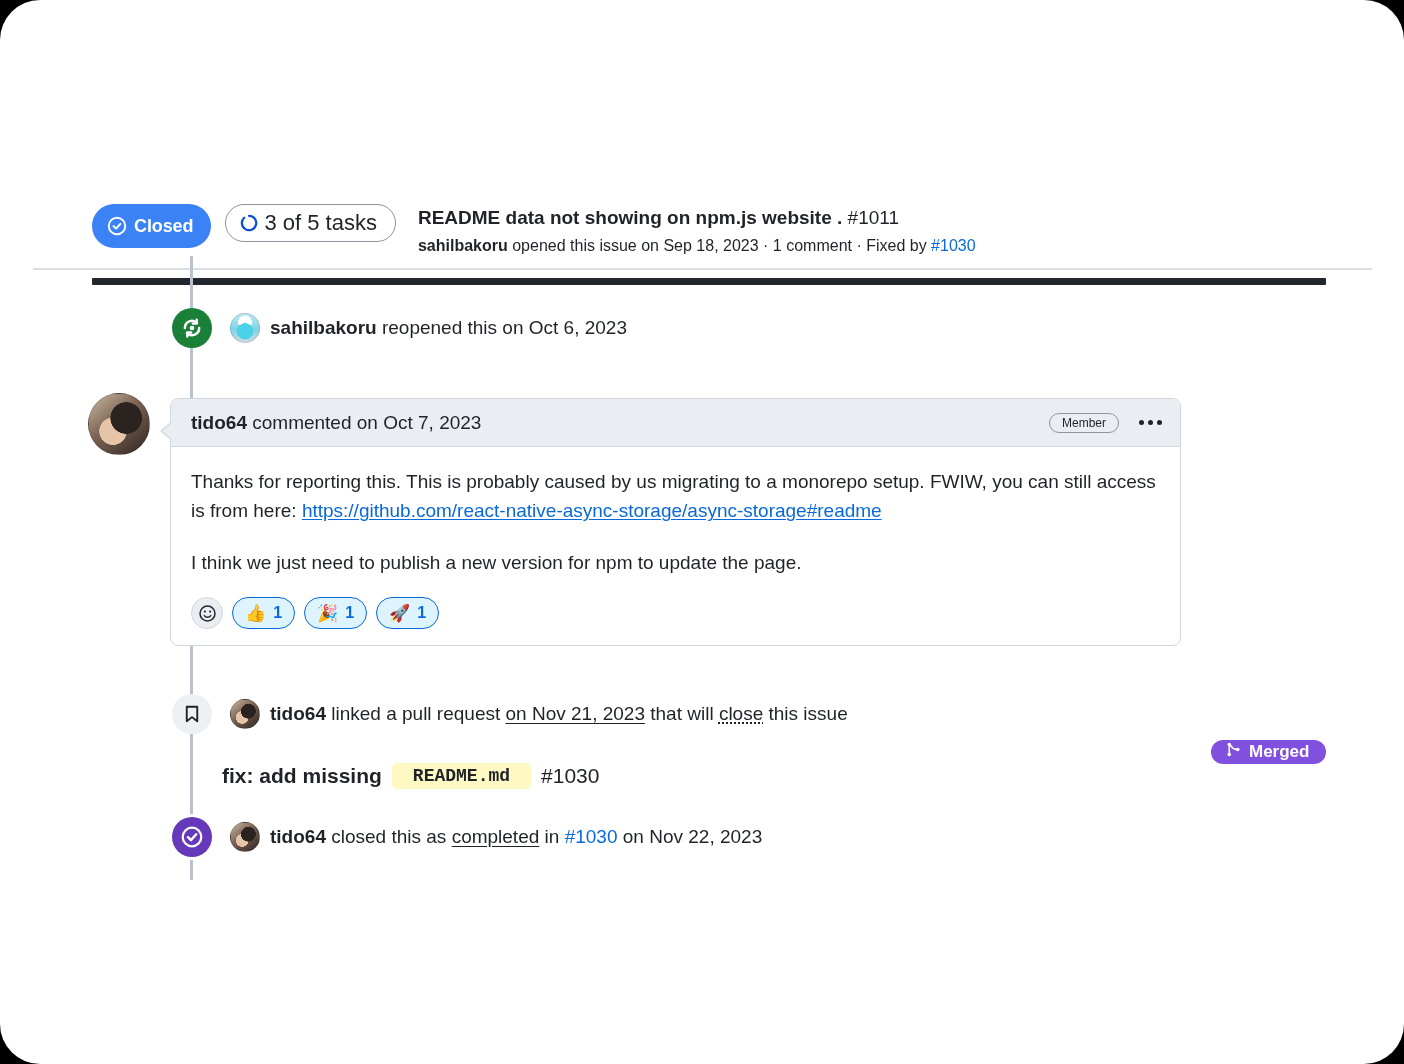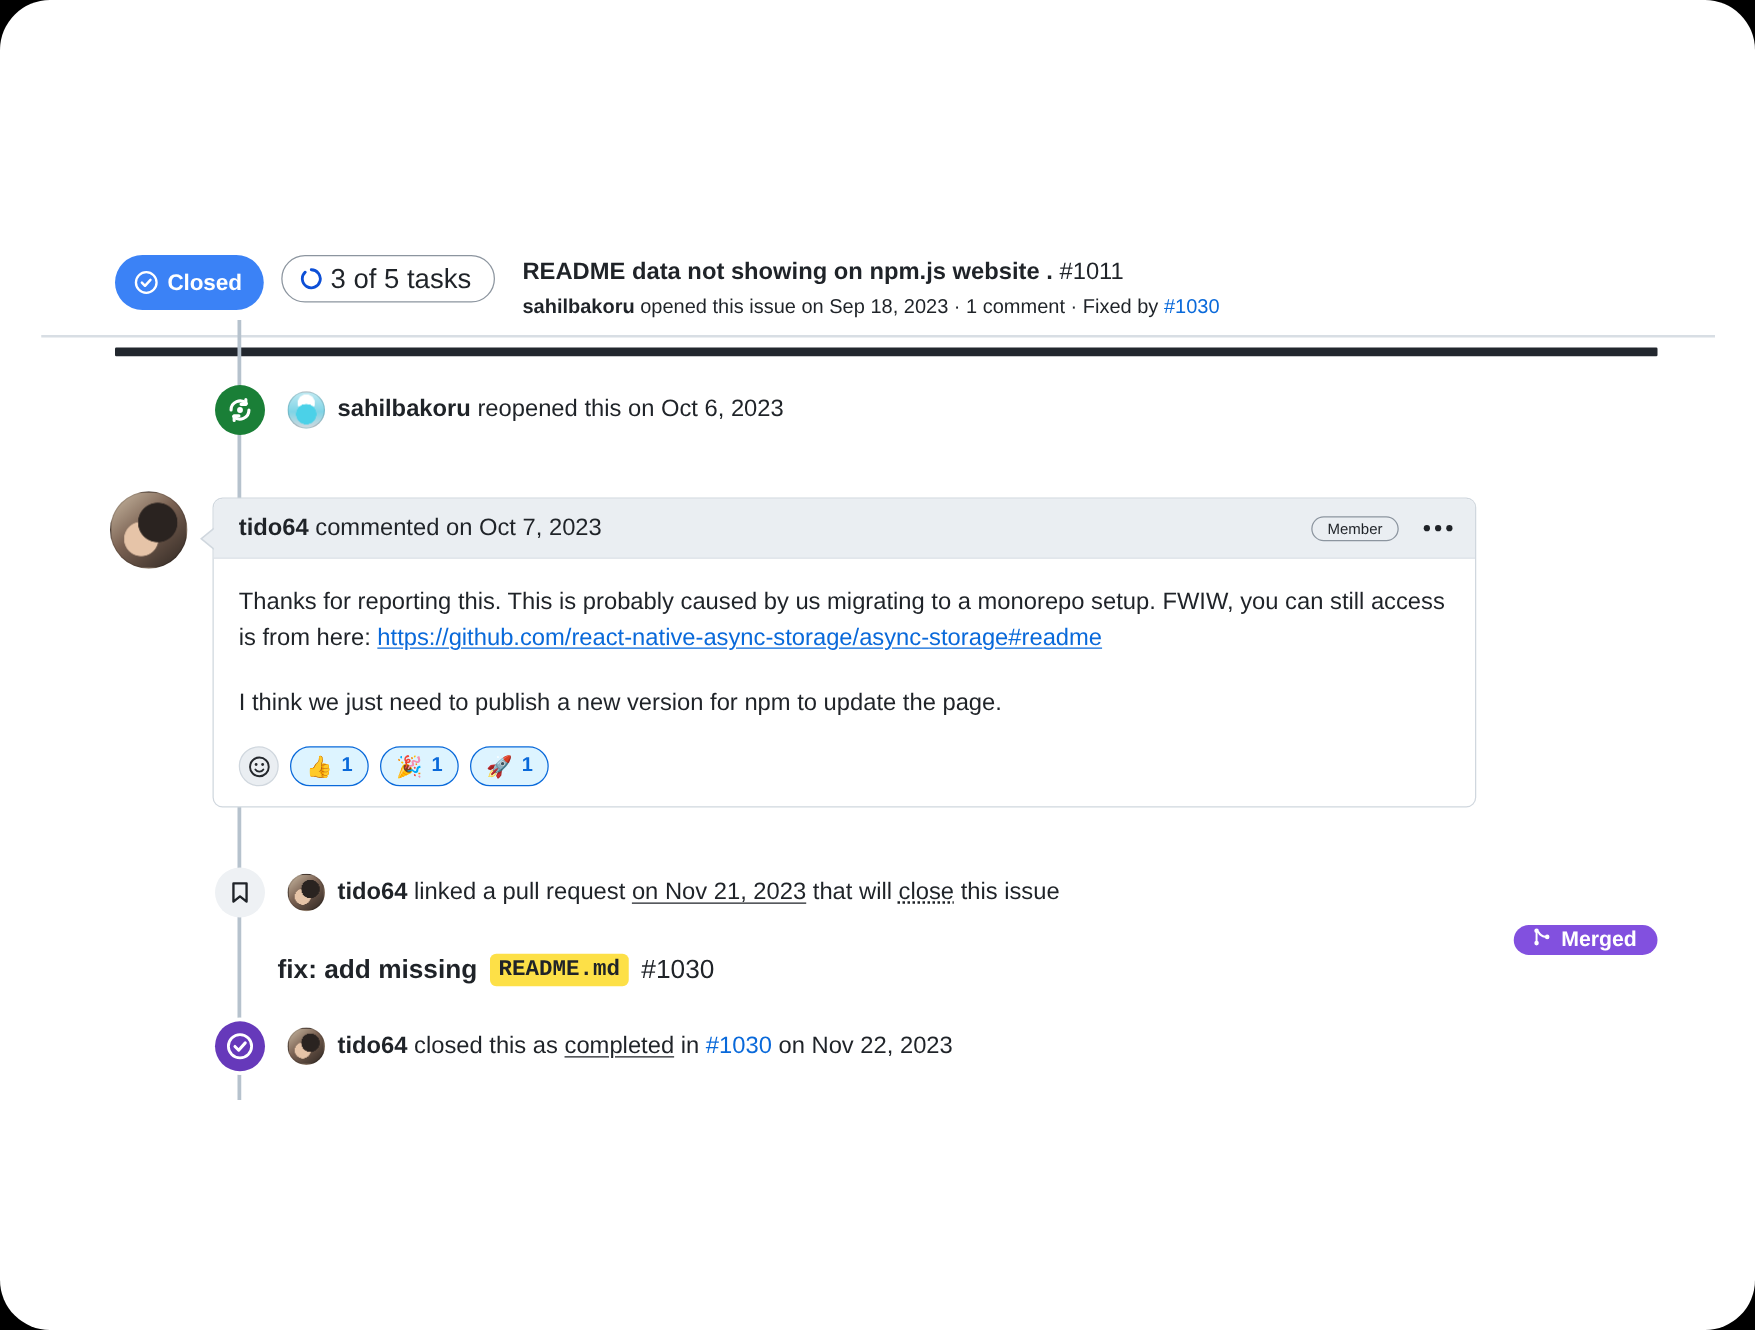--- a/index.html
+++ b/index.html
@@ -195,22 +195,22 @@
 
   
   .pr-line {
     position: absolute; left: 222px; top: 740px;
     font-size: 21px; color: #1f2328; font-weight: bold;
     display: flex; align-items: center; gap: 10px; margin-top: 23px;
   }
   .code-span {
     font-family: "Liberation Mono", monospace;
     font-size: 18px; font-weight: bold;
-    background: #fde047; border-radius: 5px;
-    padding: 3px 7px;
+    background: #fef9c3; border-radius: 5px;
+    padding: 3px 21px;
   }
   .pr-num { font-weight: normal; }
   .merged-badge {
     position: absolute; left: 1211px; top: 740px;
     display: inline-flex; align-items: center; gap: 7px;
     background: #8250df; color: #ffffff;
     border-radius: 999px; height: 24px; padding: 0 17px 0 14px;
     font-size: 17px; font-weight: bold;
   }
 </style>

